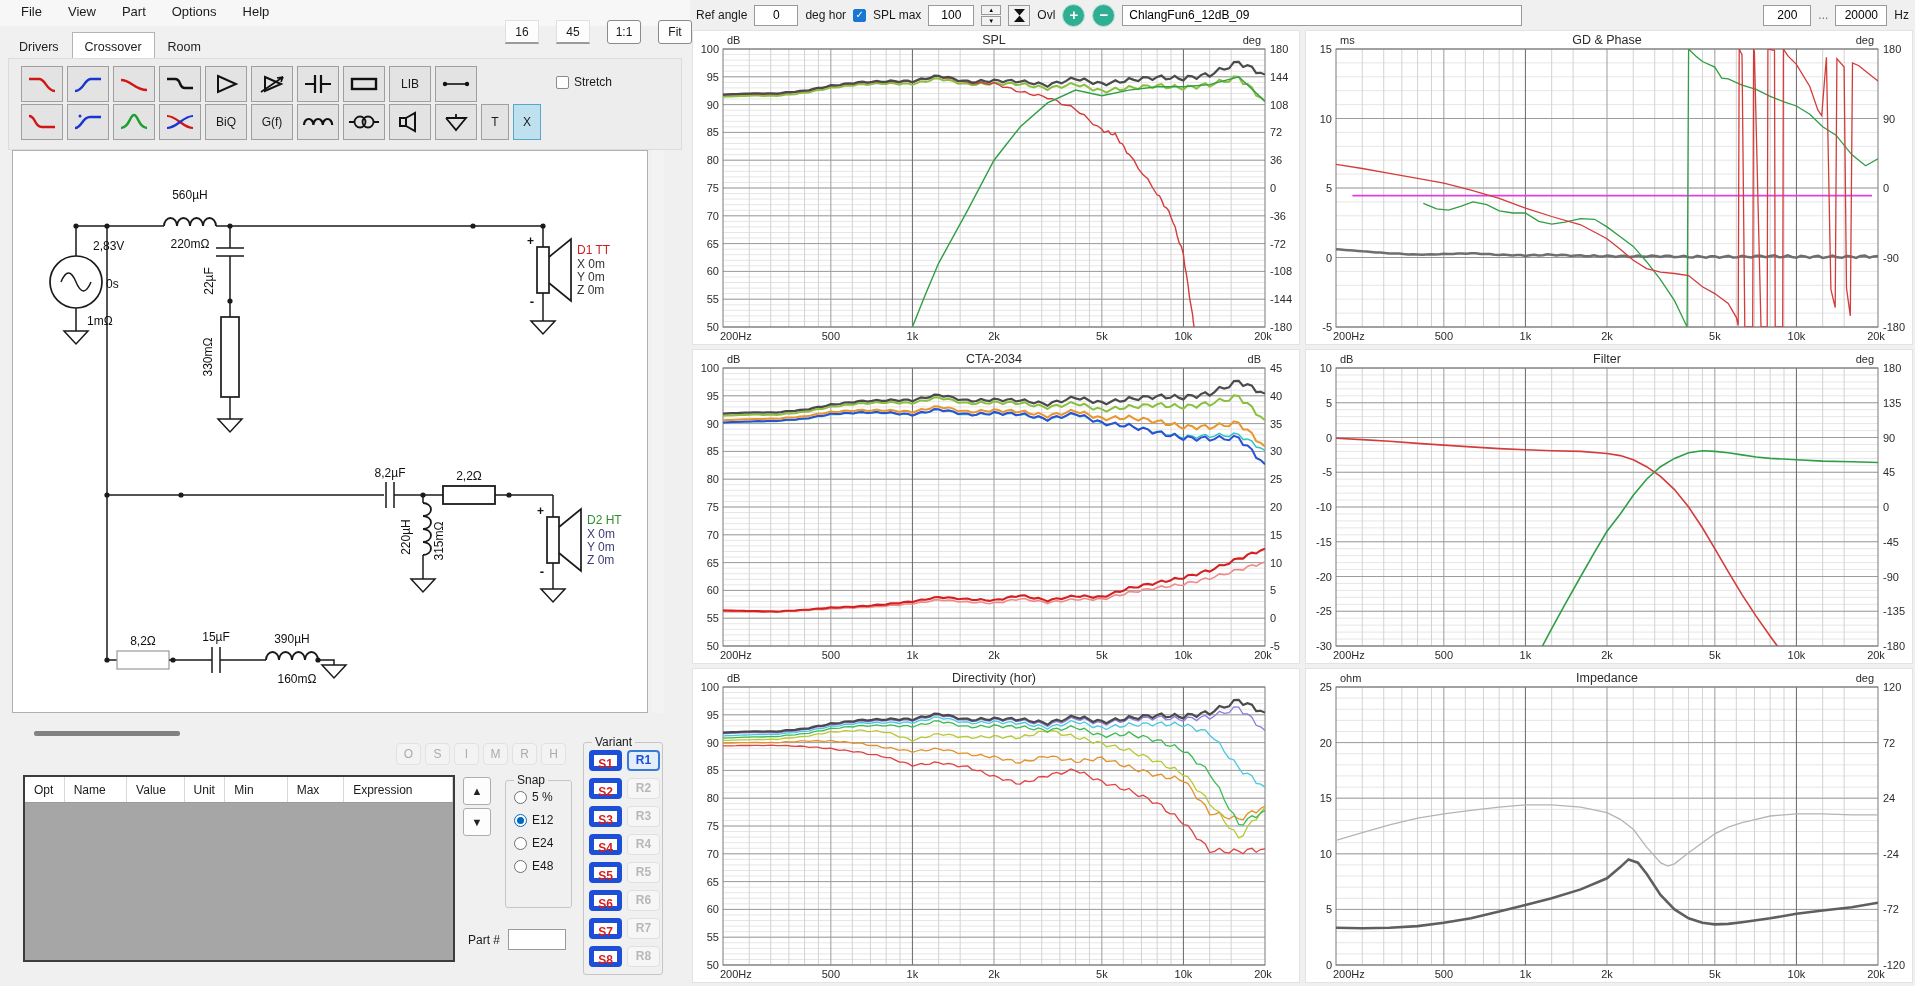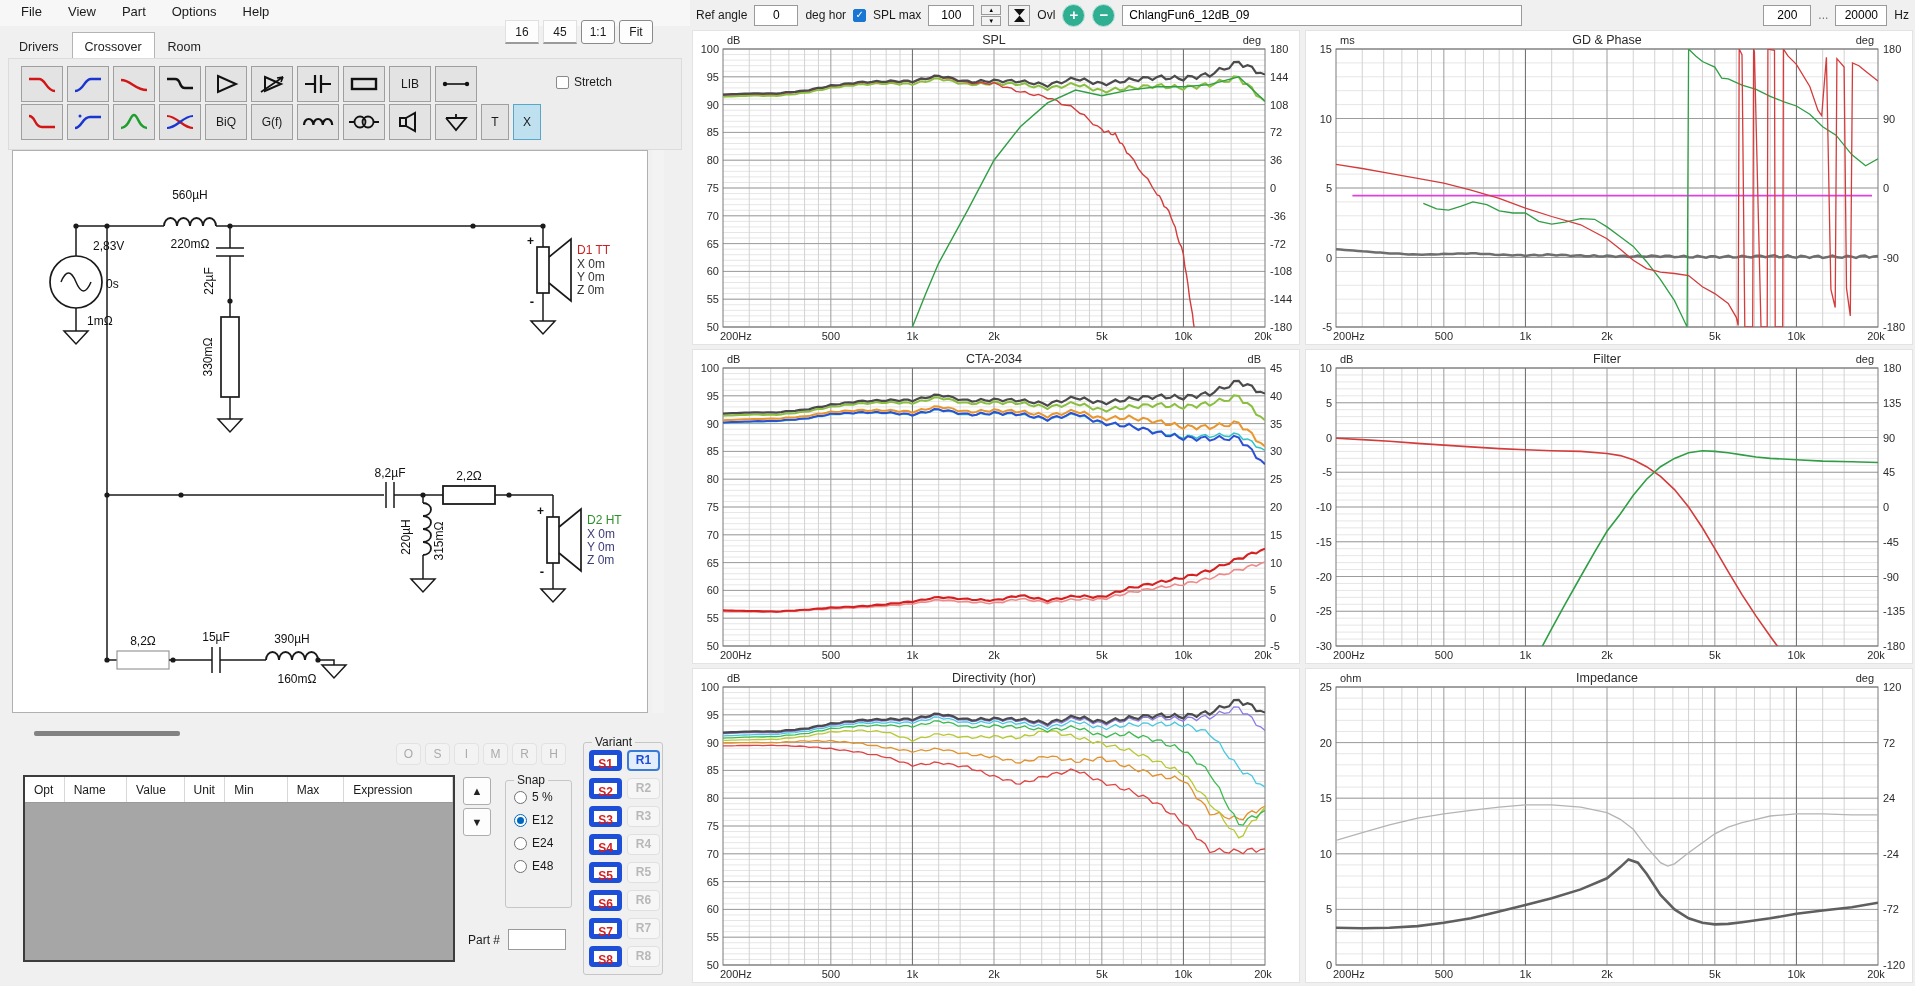--- a/index.html
+++ b/index.html
@@ -10,21 +10,21 @@
   
   #left-pane { position:absolute; left:0; top:0; width:690px; height:986px; }
   .menubar { position:absolute; left:0; top:0; width:690px; height:26px; background:#f7f7f7; display:flex; align-items:flex-start; padding-left:8px; }
   .menu-item { padding:4px 13px; font-size:13px; cursor:default; }
 
   .tabrow { position:absolute; left:0; top:26px; width:690px; height:30px; }
   .tab { display:inline-block; padding:5px 12px 6px; font-size:12.5px; color:#222; border:1px solid transparent; margin-top:8px; }
   .tab.active { background:#fff; border:1px solid #b4b4b4; border-bottom:1px solid #fff; margin-top:0; padding-top:7px; }
   .tabs-wrap { margin-left:6px; }
 
-  .zoombtns { position:absolute; left:505px; top:20px; display:flex; gap:4px; align-items:center; }
+  .zoombtns { position:absolute; left:505px; top:20px; display:flex; gap:17px; align-items:center; }
   .zb { min-width:34px; height:24px; font-size:12px; text-align:center; line-height:22px; background:#fdfdfd; }
   .zb.flat { border:1px solid #e0e0e0; border-bottom:2px solid #9a9a9a; }
   .zb.raised { border:1px solid #8a8a8a; border-radius:3px; }
 
   .toolbar { position:absolute; left:8px; top:58px; width:674px; height:92px; background:#ededed; border:1px solid #dcdcdc; }
   .tool-row { position:absolute; left:12px; display:flex; gap:4px; }
   .tool-row.r1 { top:7px; } .tool-row.r2 { top:45px; }
   .tbtn { width:42px; height:36px; background:#e3e3e3; border:1px solid #9f9f9f; display:flex; align-items:center; justify-content:center; font-size:12px; }
   .tbtn.small { width:28px; }
   .tbtn.active { background:#bfe0ef; border-color:#58a6c8; }

